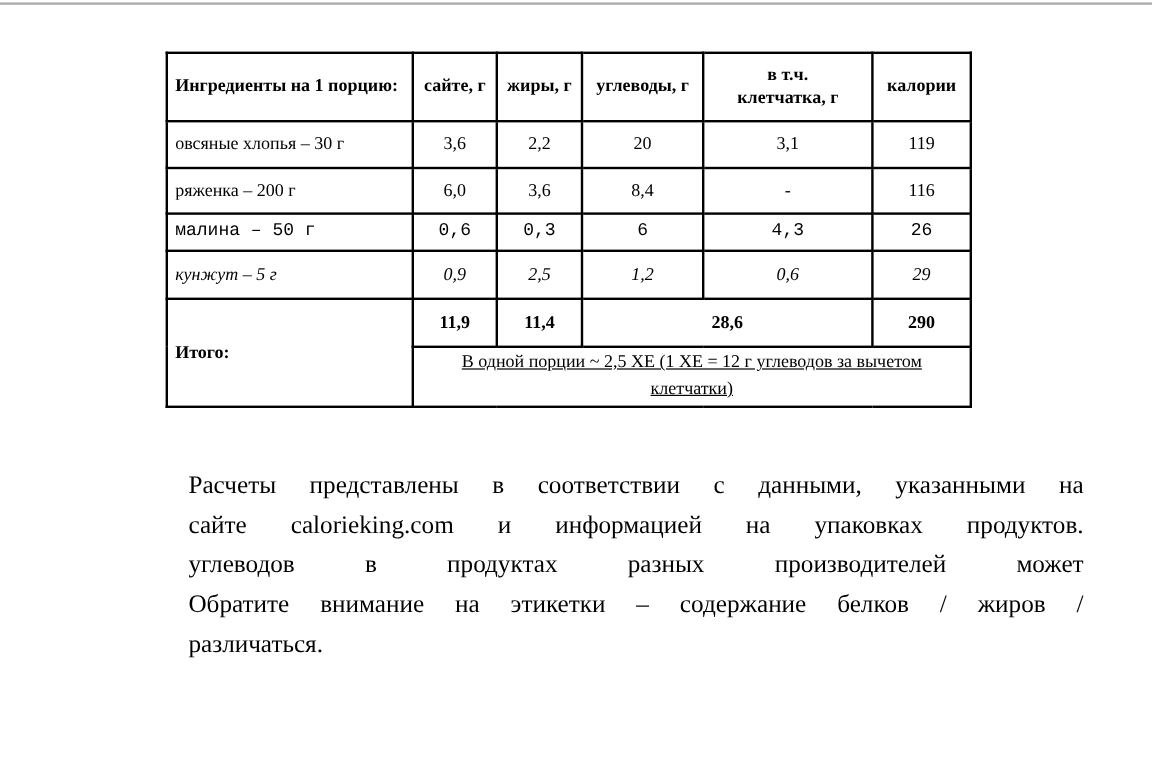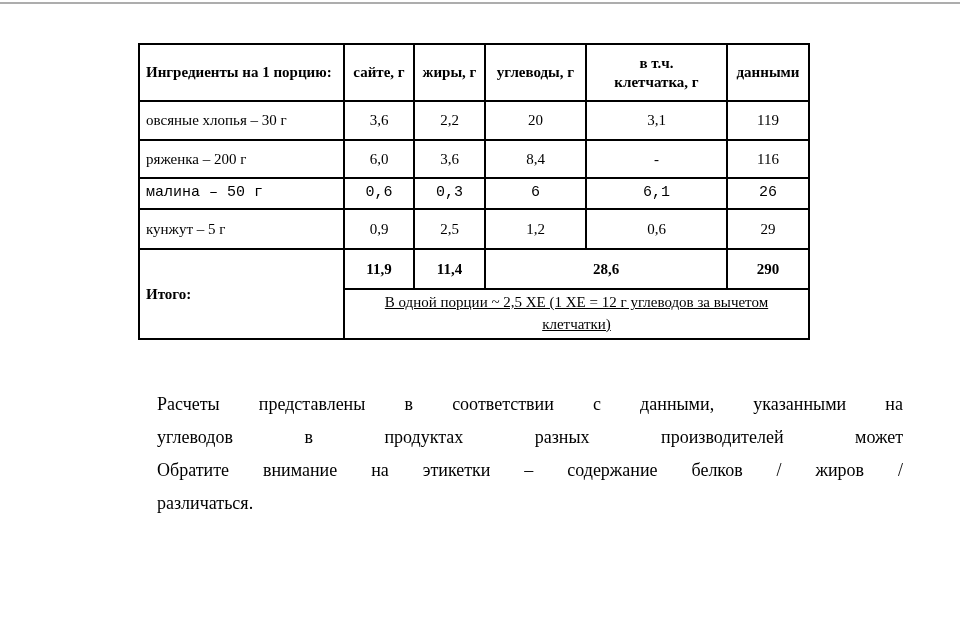--- a/index.html
+++ b/index.html
@@ -47,37 +47,37 @@
     text-align: center;
     font-weight: normal;
     overflow: hidden;
   }
   table.nutrition th { font-weight: bold; white-space: pre-line; }
   table.nutrition .ing-col { text-align: left; }
   tr.header-row { height: 57px; }
   tr.row-1 { height: 39px; }
   tr.row-2 { height: 38px; }
   tr.row-3 { height: 31px; font-family: Liberation Mono, monospace; }
-  tr.row-4 { height: 40px; }
+  tr.row-4 { height: 40px; font-style: italic; }
   tr.total-row { height: 40px; }
   tr.total-row td { font-weight: bold; }
   tr.note-row { height: 50px; text-decoration: underline; }
   td.note-cell {
     font-weight: bold;
     text-align: center;
     padding: 4px 16px;
     line-height: 1.45;
   }
   td.total-label { font-weight: bold; vertical-align: top; padding-top: 10px; margin-left: 36px; }
   .para {
     position: absolute;
     left: 157px;
     top: 388px;
     width: 746px;
-    font-size: 18px;
+    font-size: 21px;
     line-height: 33px;
   }
   .para .line { text-align: justify; }
   .para .line.justify-full { text-align-last: justify; }
 </style>
 </head>
 <body>
 
 <div class="page">
   <div class="top-rule"></div>
@@ -92,21 +92,21 @@
       <col style="width:82px">
     </colgroup>
     <tbody>
       <tr class="header-row">
         <th class="ing-col">Ингредиенты на 1 порцию:</th>
         <th>сайте, г</th>
         <th>жиры, г</th>
         <th>углеводы, г</th>
         <th>в т.ч.
 клетчатка, г</th>
-        <th>данными</th>
+        <th>калории</th>
       </tr>
       <tr class="row-1">
         <td class="ing-col">овсяные хлопья – 30 г</td>
         <td>3,6</td>
         <td>2,2</td>
         <td>20</td>
         <td>3,1</td>
         <td>119</td>
       </tr>
       <tr class="row-2">
@@ -115,21 +115,21 @@
         <td>3,6</td>
         <td>8,4</td>
         <td>-</td>
         <td>116</td>
       </tr>
       <tr class="row-3">
         <td class="ing-col">малина – 50 г</td>
         <td>0,6</td>
         <td>0,3</td>
         <td>6</td>
-        <td>6,1</td>
+        <td>4,3</td>
         <td>26</td>
       </tr>
       <tr class="row-4">
         <td class="ing-col">кунжут – 5 г</td>
         <td>0,9</td>
         <td>2,5</td>
         <td>1,2</td>
         <td>0,6</td>
         <td>29</td>
       </tr>
@@ -141,20 +141,21 @@
         <td>290</td>
       </tr>
       <tr class="note-row">
         <td class="note-cell" colspan="5">В одной порции ~ 2,5 ХЕ (1 ХЕ = 12 г углеводов за вычетом клетчатки)</td>
       </tr>
     </tbody>
   </table>
 
   <div class="para">
     <div class="line justify-full">Расчеты представлены в соответствии с данными, указанными на</div>
+    <div class="line justify-full">сайте calorieking.com и информацией на упаковках продуктов.</div>
     <div class="line justify-full">углеводов в продуктах разных производителей может</div>
     <div class="line justify-full">Обратите внимание на этикетки – содержание белков / жиров /</div>
     <div class="line">различаться.</div>
   </div>
 
   <div class="bottom-rule"></div>
   <div class="bottom-strip"></div>
 </div>
 
 </body></html>

